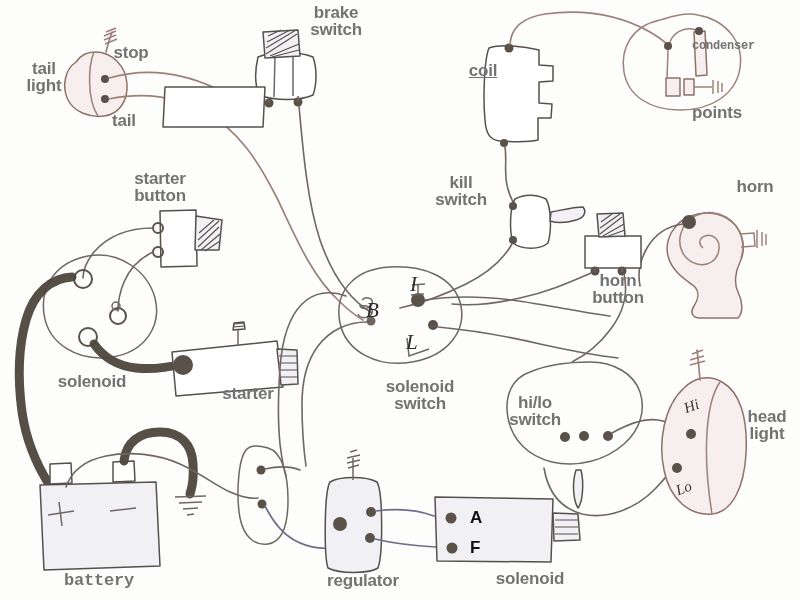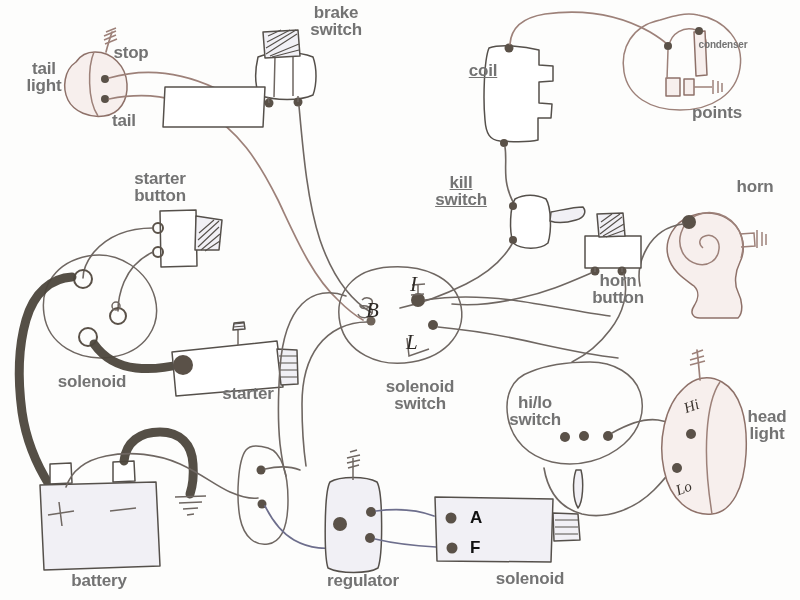--- a/index.html
+++ b/index.html
@@ -27,21 +27,21 @@
     position: absolute;
     font-family: "Liberation Sans", sans-serif;
     font-weight: bold;
     color: #737373;
     line-height: 1.02em;
     text-align: center;
     white-space: pre-line;
     letter-spacing: -0.2px;
   }
   .lbl-big { font-size: 17px; }
-  .lbl-sm  { font-size: 10px; }
+  .lbl-sm  { font-size: 12px; font-family: Liberation Mono, monospace; }
   .term {
     position: absolute;
     font-family: "Liberation Serif", serif;
     font-style: italic;
     font-weight: normal;
     color: #2e2a26;
   }
   .term-b { font-size: 21px; }
   .gen-term {
     position: absolute;
@@ -343,21 +343,21 @@
 
   <div class="lbl lbl-big" style="left:290px; top:4px; width:92px;">brake
 switch</div>
 
   <div class="lbl lbl-big" style="left:460px; top:62px; width:46px;text-decoration:underline;">coil</div>
 
   <div class="lbl lbl-sm" style="left:692px; top:40px; width:62px;">condenser</div>
 
   <div class="lbl lbl-big" style="left:682px; top:104px; width:70px;">points</div>
 
-  <div class="lbl lbl-big" style="left:424px; top:174px; width:74px;text-decoration:underline;">kill
+  <div class="lbl lbl-big" style="left:424px; top:174px; width:74px;">kill
 switch</div>
 
   <div class="lbl lbl-big" style="left:726px; top:178px; width:58px;">horn</div>
 
   <div class="lbl lbl-big" style="left:578px; top:272px; width:80px;">horn
 button</div>
 
   <div class="lbl lbl-big" style="left:118px; top:170px; width:84px;">starter
 button</div>
 
@@ -367,21 +367,21 @@
 
   <div class="lbl lbl-big" style="left:372px; top:378px; width:96px;">solenoid
 switch</div>
 
   <div class="lbl lbl-big" style="left:498px; top:394px; width:74px;">hi/lo
 switch</div>
 
   <div class="lbl lbl-big" style="left:738px; top:408px; width:58px;">head
 light</div>
 
-  <div class="lbl lbl-big" style="left:50px; top:572px; width:98px;">battery</div>
+  <div class="lbl lbl-big" style="left:50px; top:572px; width:98px;font-family:Liberation Mono, monospace;">battery</div>
 
 
   <div class="lbl lbl-big" style="left:314px; top:572px; width:98px;">regulator</div>
 
   <div class="lbl lbl-big" style="left:478px; top:570px; width:104px;">solenoid</div>
 
   <div class="term term-b" style="left:366px; top:298px;">B</div>
   <div class="term term-b" style="left:410px; top:272px;">I</div>
   <div class="term term-b" style="left:406px; top:330px;">L</div>
 

